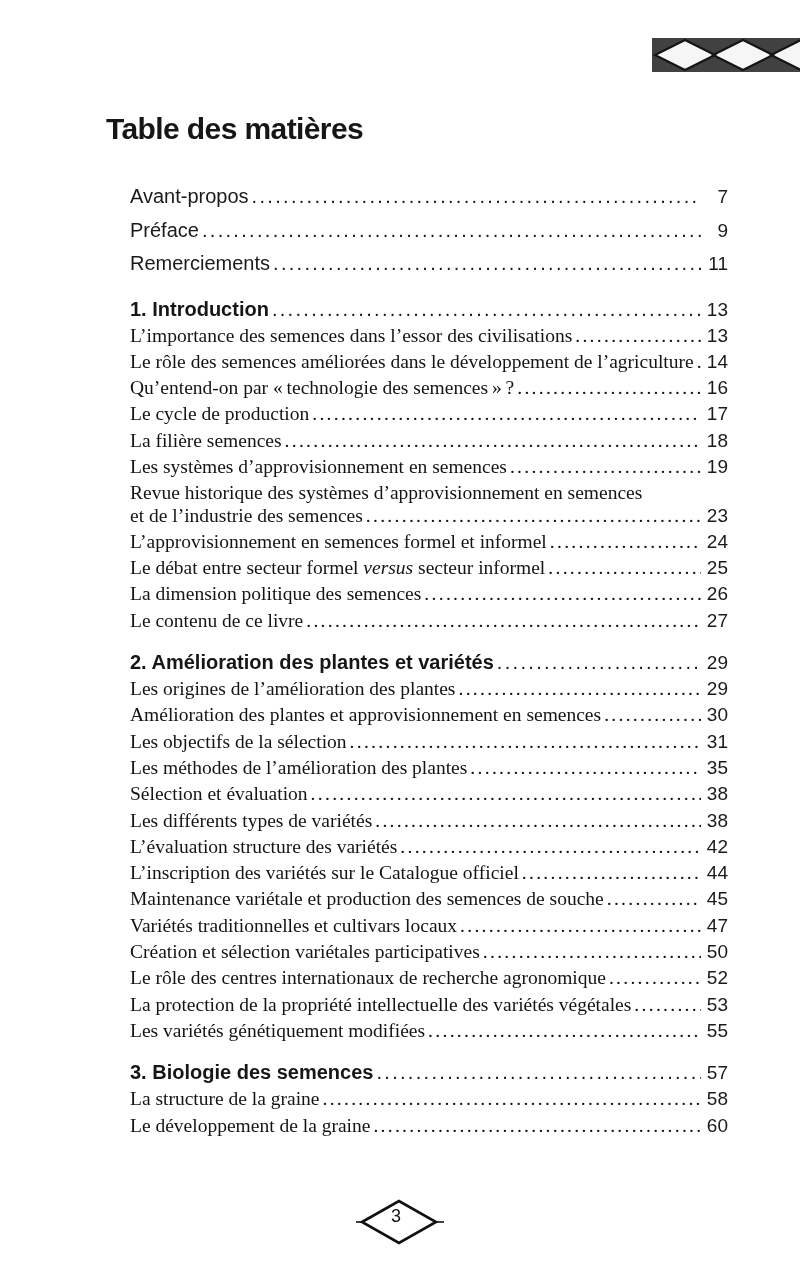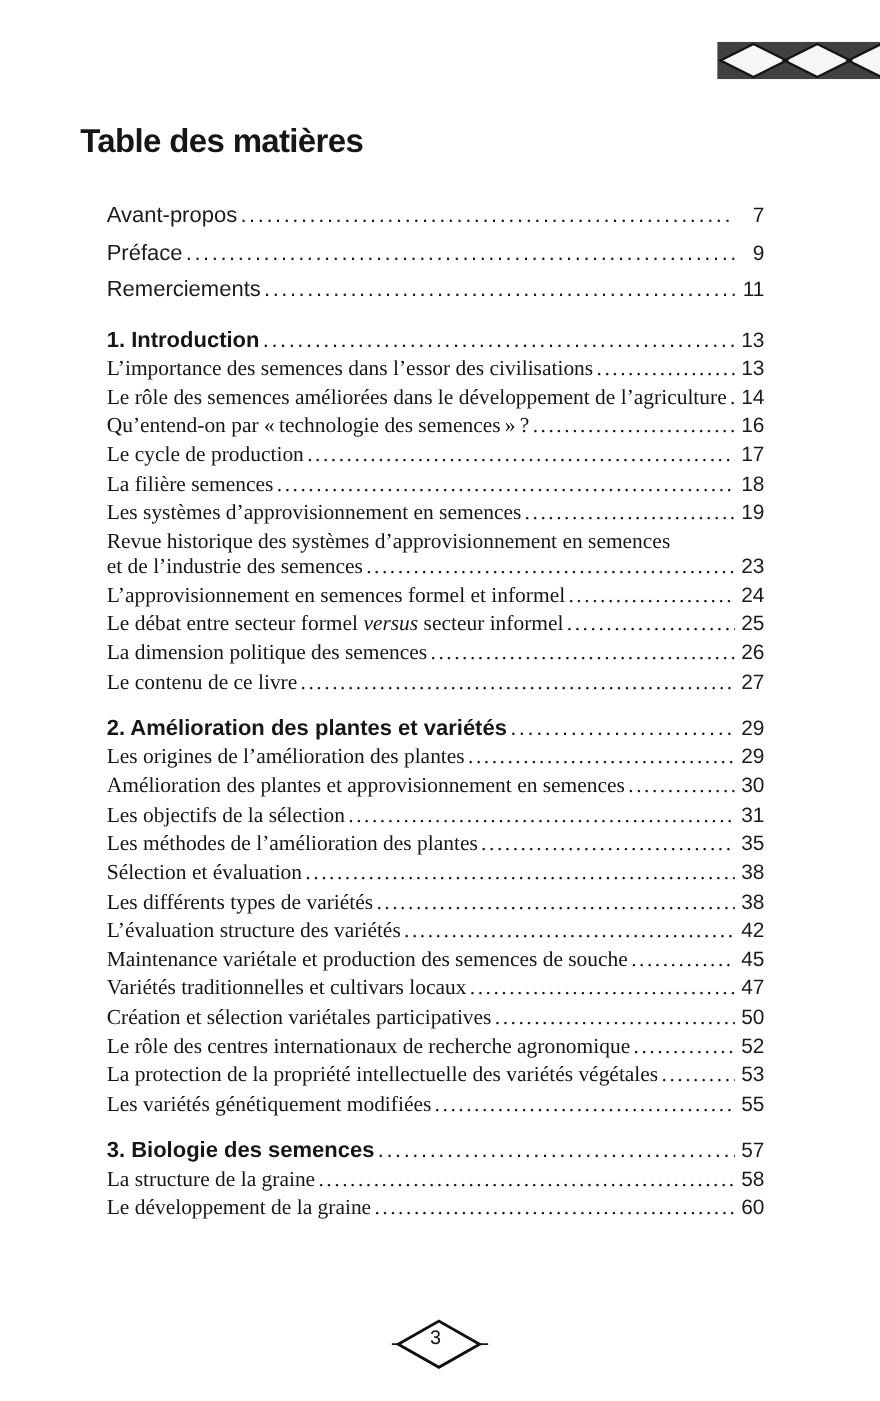--- a/index.html
+++ b/index.html
@@ -18,21 +18,21 @@
     position: absolute;
     top: 38px;
     right: 0;
     width: 148px;
     height: 34px;
   }
 
   
   .content {
     position: absolute;
-    left: 73px;
+    left: 106px;
     top: 110px;
     width: 622px;
   }
 
   .page-title {
     font-family: "Liberation Sans", sans-serif;
     font-weight: 700;
     font-size: 30px;
     letter-spacing: -0.6px;
     line-height: 38px;
@@ -242,20 +242,25 @@
         <span class="label">Les différents types de variétés</span>
         <span class="leader"></span>
         <span class="page-num">38</span>
       </div>
       <div class="row sub">
         <span class="label">L’évaluation structure des variétés</span>
         <span class="leader"></span>
         <span class="page-num">42</span>
       </div>
       <div class="row sub">
+        <span class="label">L’inscription des variétés sur le Catalogue officiel</span>
+        <span class="leader"></span>
+        <span class="page-num">44</span>
+      </div>
+      <div class="row sub">
         <span class="label">Maintenance variétale et production des semences de souche</span>
         <span class="leader"></span>
         <span class="page-num">45</span>
       </div>
       <div class="row sub">
         <span class="label">Variétés traditionnelles et cultivars locaux</span>
         <span class="leader"></span>
         <span class="page-num">47</span>
       </div>
       <div class="row sub">

